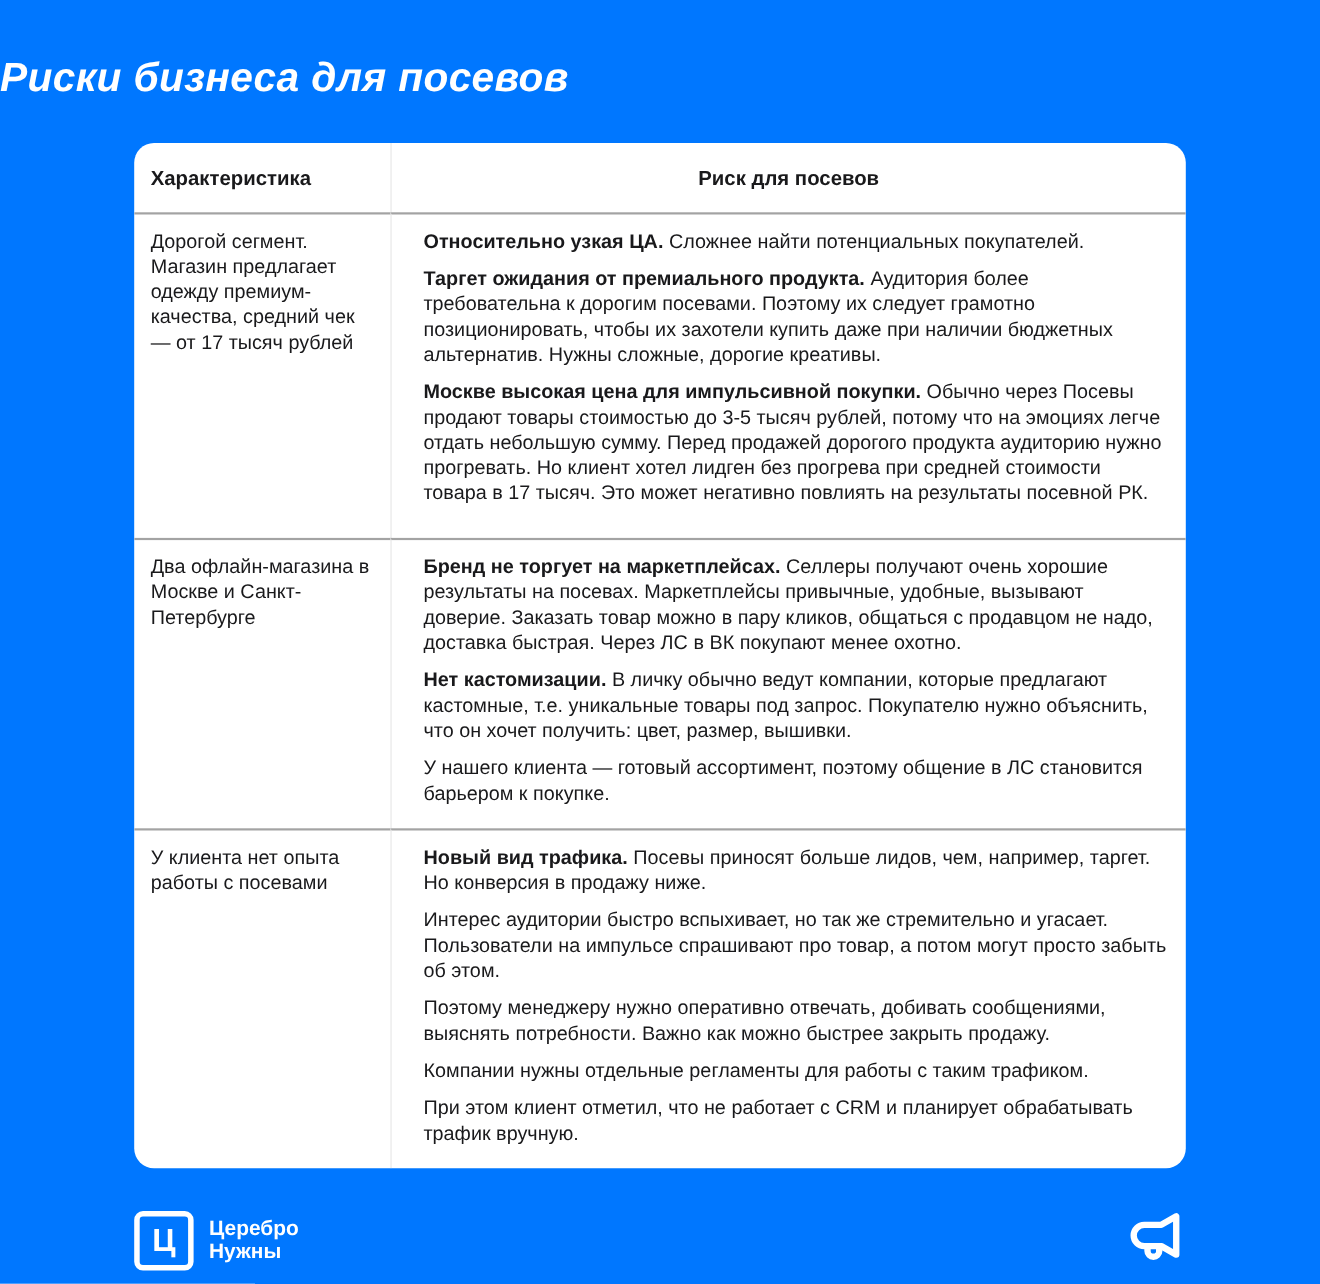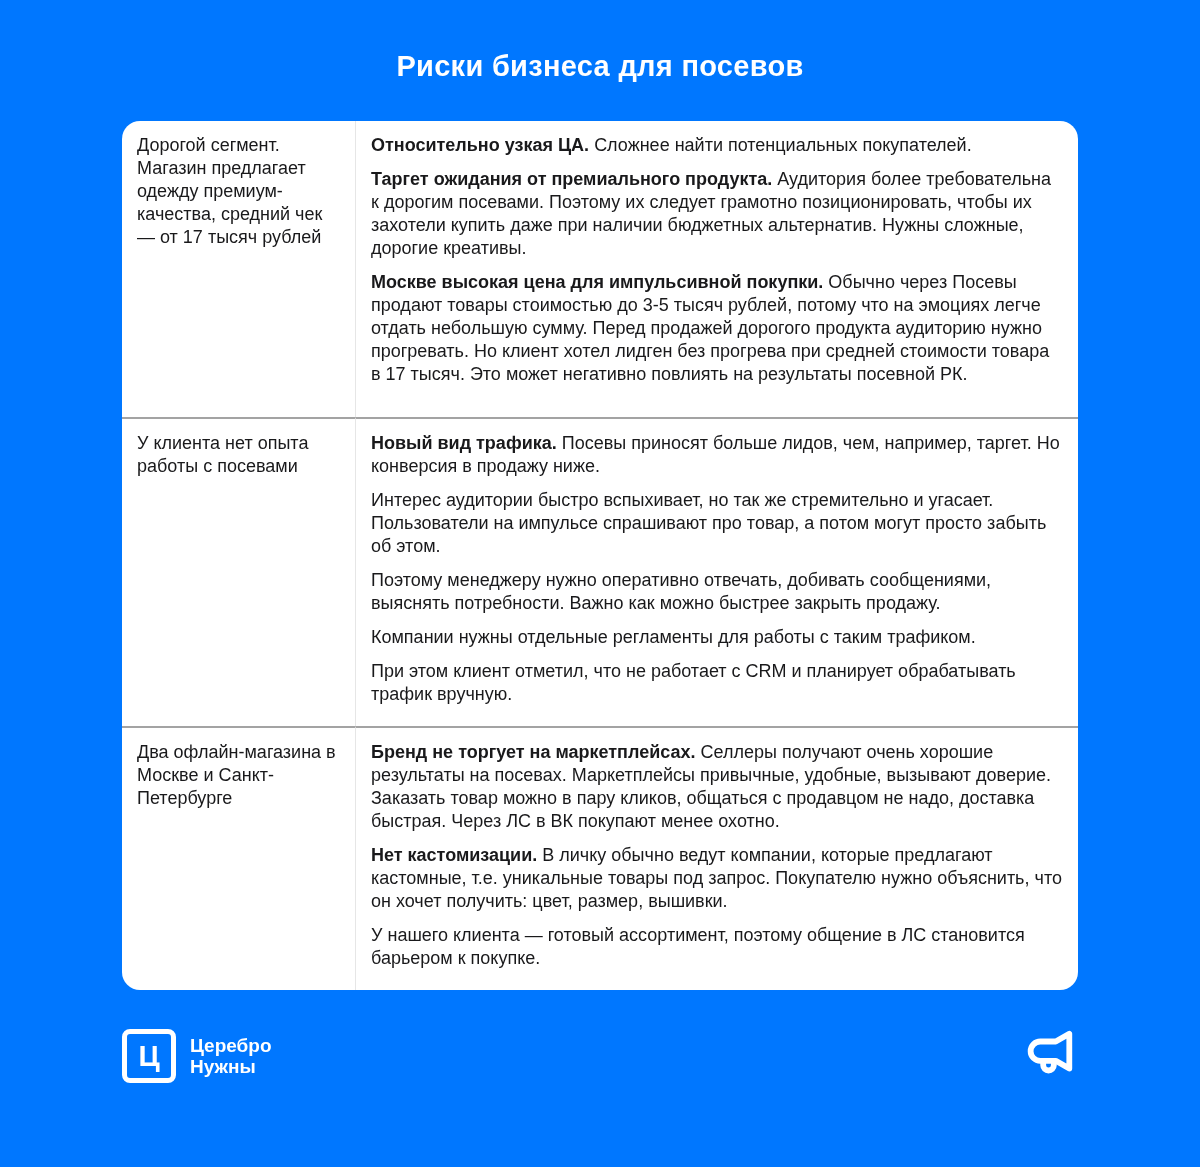--- a/index.html
+++ b/index.html
@@ -7,25 +7,26 @@
   body {
     width: 1200px;
     height: 1167px;
     background: #0077FF;
     font-family: "Liberation Sans", sans-serif;
     overflow: hidden;
   }
   .title {
     margin: 0;
     padding-top: 50px;
-    text-align: center;
+    text-align: left;
     color: #ffffff;
-    font-size: 29px;
+    font-size: 37px;
     font-weight: 700;
     letter-spacing: 0.3px;
+    font-style: italic;
   }
   .table {
     width: 956px;
     margin: 38px auto 0;
     background: #ffffff;
     border-radius: 18px;
     overflow: hidden;
     color: #19191b;
   }
   .row { display: grid; grid-template-columns: 233px 1fr; }
@@ -38,21 +39,21 @@
   }
   .thead .cell {
     padding: 20px 15px;
     font-weight: 700;
     font-size: 18.5px;
   }
   .center { text-align: center; }
   .r1 { min-height: 296px; }
   .r2 { min-height: 247px; }
   .r3 { min-height: 296px; }
-  .cell p { margin: 0 0 11px 0; }
+  .cell p { margin: 0 0 11px 14px; }
   .cell p:last-child { margin-bottom: 0; }
   .cell b { font-weight: 700; }
   .footer {
     width: 956px;
     margin: 37px auto 0;
     display: flex;
     align-items: center;
     justify-content: space-between;
   }
   .brand { display: flex; align-items: center; gap: 14px; }
@@ -76,47 +77,51 @@
     line-height: 21px;
   }
   .megaphone { display: block; }
 </style>
 </head>
 <body>
 
 <h1 class="title">Риски бизнеса для посевов</h1>
 
 <div class="table">
+  <div class="row thead">
+    <div class="cell">Характеристика</div>
+    <div class="cell center">Риск для посевов</div>
+  </div>
 
   <div class="row r1">
     <div class="cell">Дорогой сегмент. Магазин предлагает одежду премиум-качества, средний чек — от 17 тысяч рублей</div>
     <div class="cell">
       <p><b>Относительно узкая ЦА.</b> <span>Сложнее найти потенциальных покупателей.</span></p>
       <p><b>Таргет ожидания от премиального продукта.</b> <span>Аудитория более требовательна к дорогим посевами. Поэтому их следует грамотно позиционировать, чтобы их захотели купить даже при наличии бюджетных альтернатив. Нужны сложные, дорогие креативы.</span></p>
       <p><b>Москве высокая цена для импульсивной покупки.</b> <span>Обычно через Посевы продают товары стоимостью до 3-5 тысяч рублей, потому что на эмоциях легче отдать небольшую сумму. Перед продажей дорогого продукта аудиторию нужно прогревать. Но клиент хотел лидген без прогрева при средней стоимости товара в 17 тысяч. Это может негативно повлиять на результаты посевной РК.</span></p>
+    </div>
+  </div>
+
+  <div class="row r2">
+    <div class="cell">Два офлайн-магазина в Москве и Санкт-Петербурге</div>
+    <div class="cell">
+      <p><b>Бренд не торгует на маркетплейсах.</b> <span>Селлеры получают очень хорошие результаты на посевах. Маркетплейсы привычные, удобные, вызывают доверие. Заказать товар можно в пару кликов, общаться с продавцом не надо, доставка быстрая. Через ЛС в ВК покупают менее охотно.</span></p>
+      <p><b>Нет кастомизации.</b> <span>В личку обычно ведут компании, которые предлагают кастомные, т.е. уникальные товары под запрос. Покупателю нужно объяснить, что он хочет получить: цвет, размер, вышивки.</span></p>
+      <p><b></b> <span>У нашего клиента — готовый ассортимент, поэтому общение в ЛС становится барьером к покупке.</span></p>
     </div>
   </div>
 
   <div class="row r3">
     <div class="cell">У клиента нет опыта работы с посевами</div>
     <div class="cell">
       <p><b>Новый вид трафика.</b> <span>Посевы приносят больше лидов, чем, например, таргет. Но конверсия в продажу ниже.</span></p>
       <p><b></b> <span>Интерес аудитории быстро вспыхивает, но так же стремительно и угасает. Пользователи на импульсе спрашивают про товар, а потом могут просто забыть об этом.</span></p>
       <p><b></b> <span>Поэтому менеджеру нужно оперативно отвечать, добивать сообщениями, выяснять потребности. Важно как можно быстрее закрыть продажу.</span></p>
       <p><b></b> <span>Компании нужны отдельные регламенты для работы с таким трафиком.</span></p>
       <p><b></b> <span>При этом клиент отметил, что не работает с CRM и планирует обрабатывать трафик вручную.</span></p>
-    </div>
-  </div>
-
-  <div class="row r2">
-    <div class="cell">Два офлайн-магазина в Москве и Санкт-Петербурге</div>
-    <div class="cell">
-      <p><b>Бренд не торгует на маркетплейсах.</b> <span>Селлеры получают очень хорошие результаты на посевах. Маркетплейсы привычные, удобные, вызывают доверие. Заказать товар можно в пару кликов, общаться с продавцом не надо, доставка быстрая. Через ЛС в ВК покупают менее охотно.</span></p>
-      <p><b>Нет кастомизации.</b> <span>В личку обычно ведут компании, которые предлагают кастомные, т.е. уникальные товары под запрос. Покупателю нужно объяснить, что он хочет получить: цвет, размер, вышивки.</span></p>
-      <p><b></b> <span>У нашего клиента — готовый ассортимент, поэтому общение в ЛС становится барьером к покупке.</span></p>
     </div>
   </div>
 </div>
 
 <div class="footer">
   <div class="brand">
     <div class="logo-box">
       <span>Ц</span>
     </div>
     <div class="brand-text">

